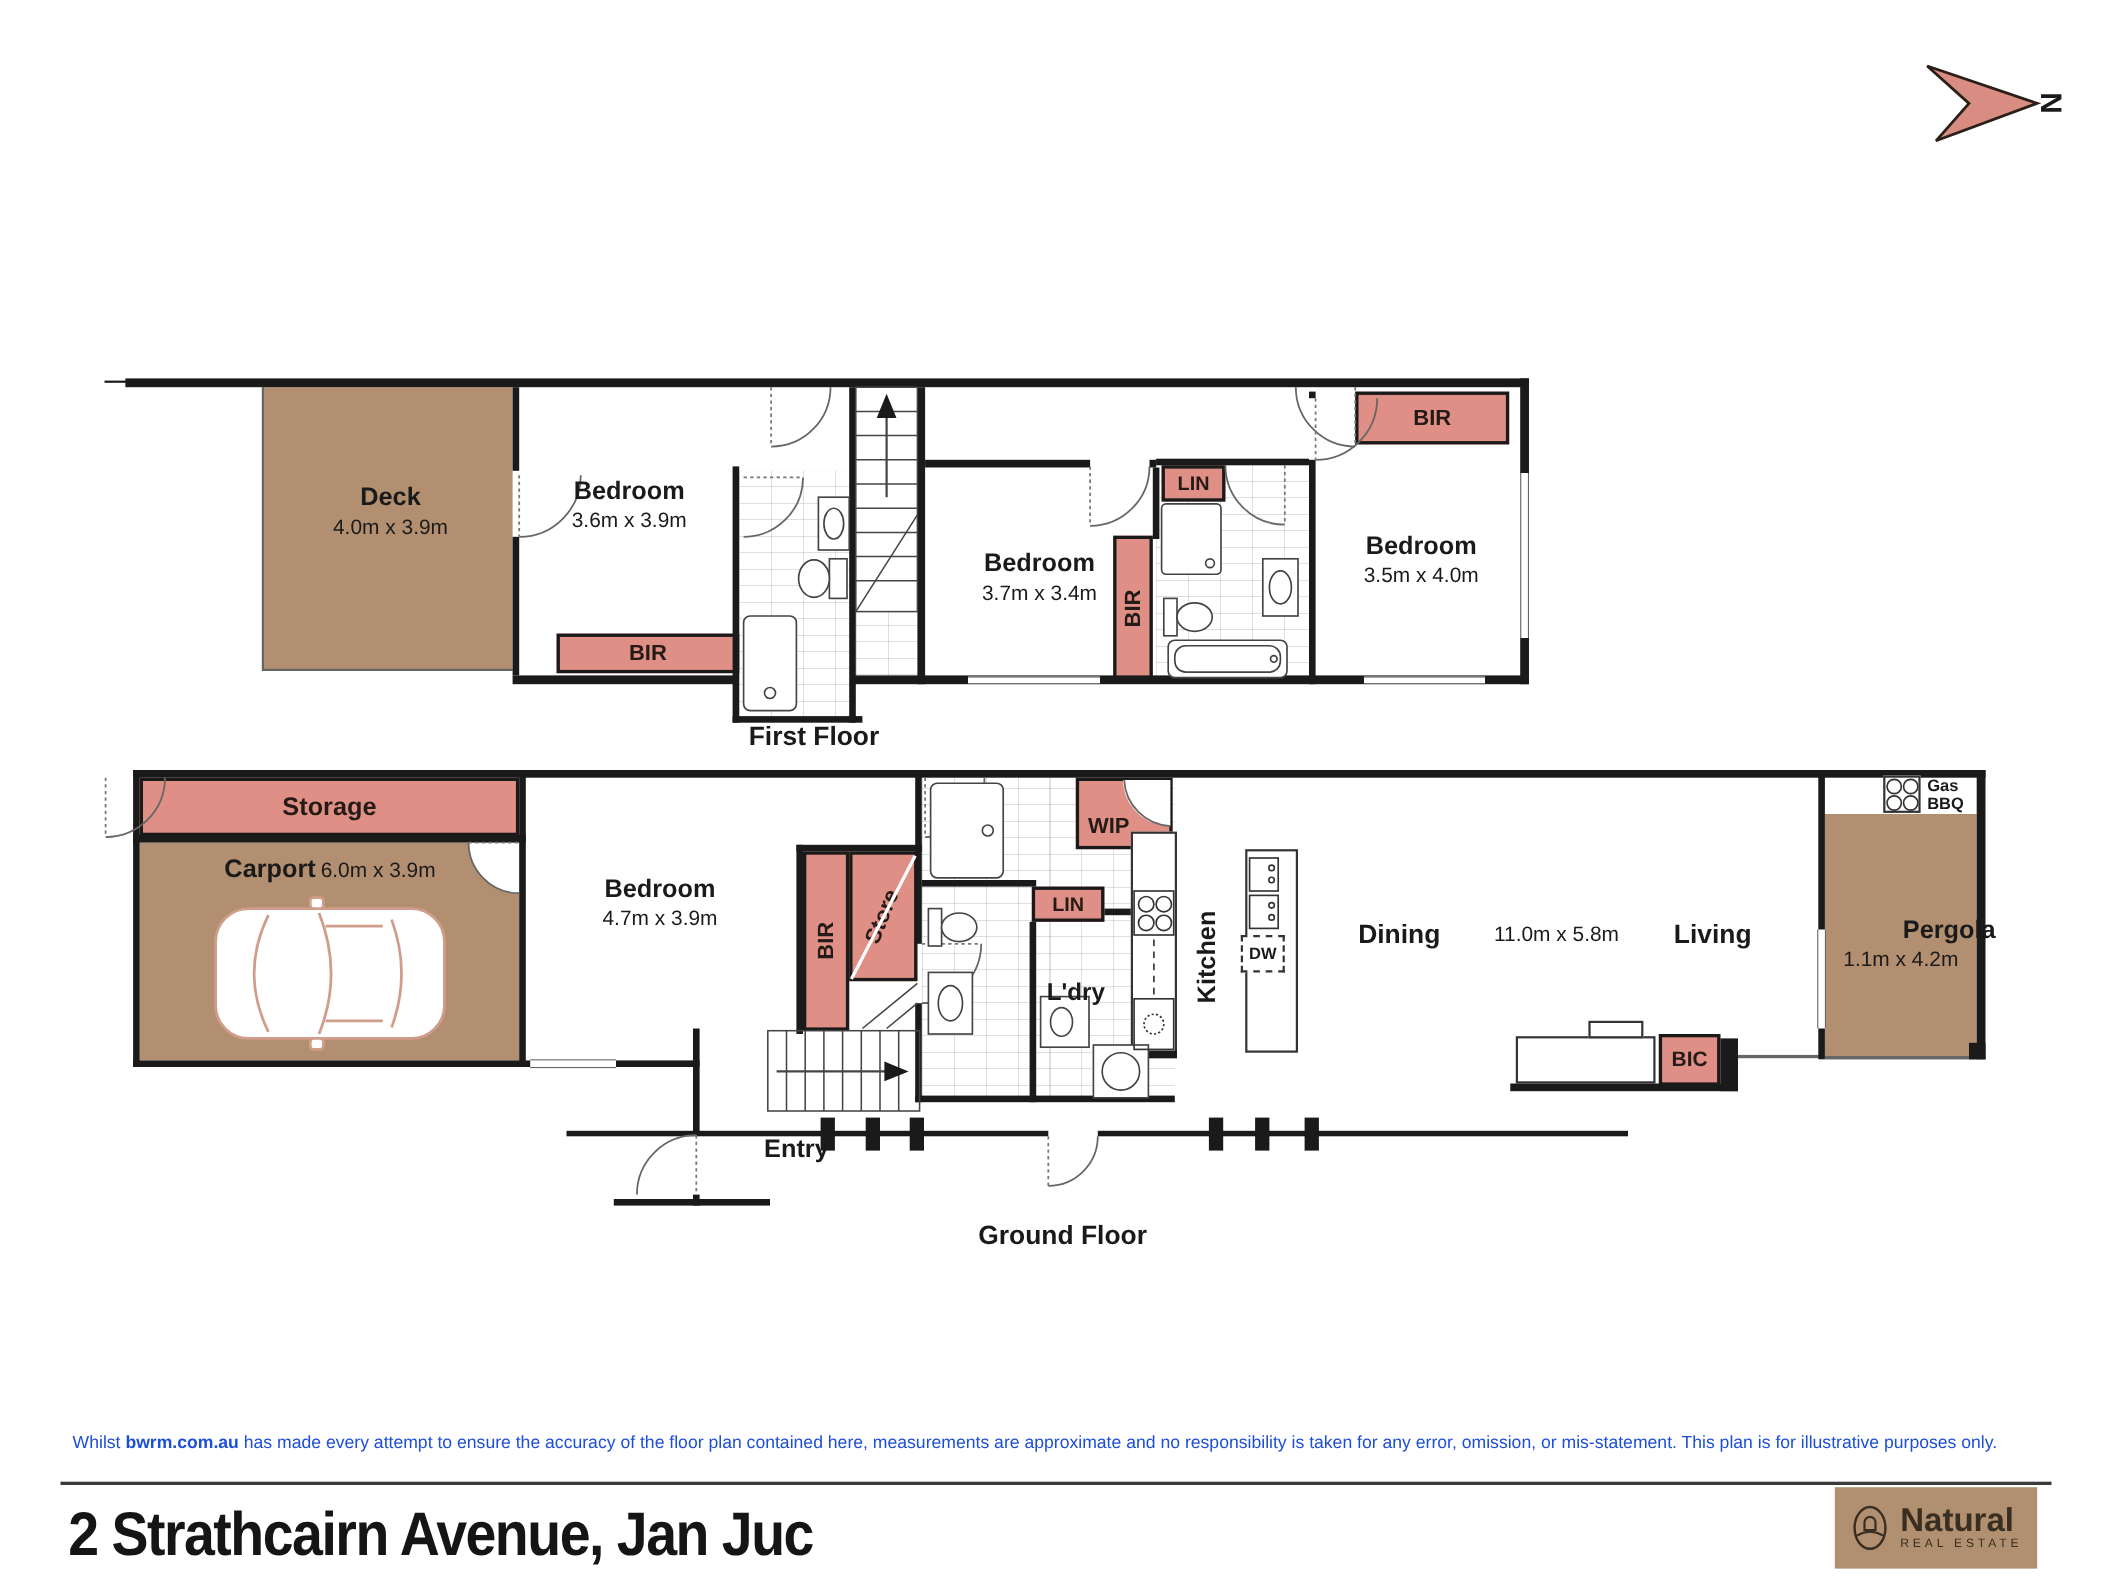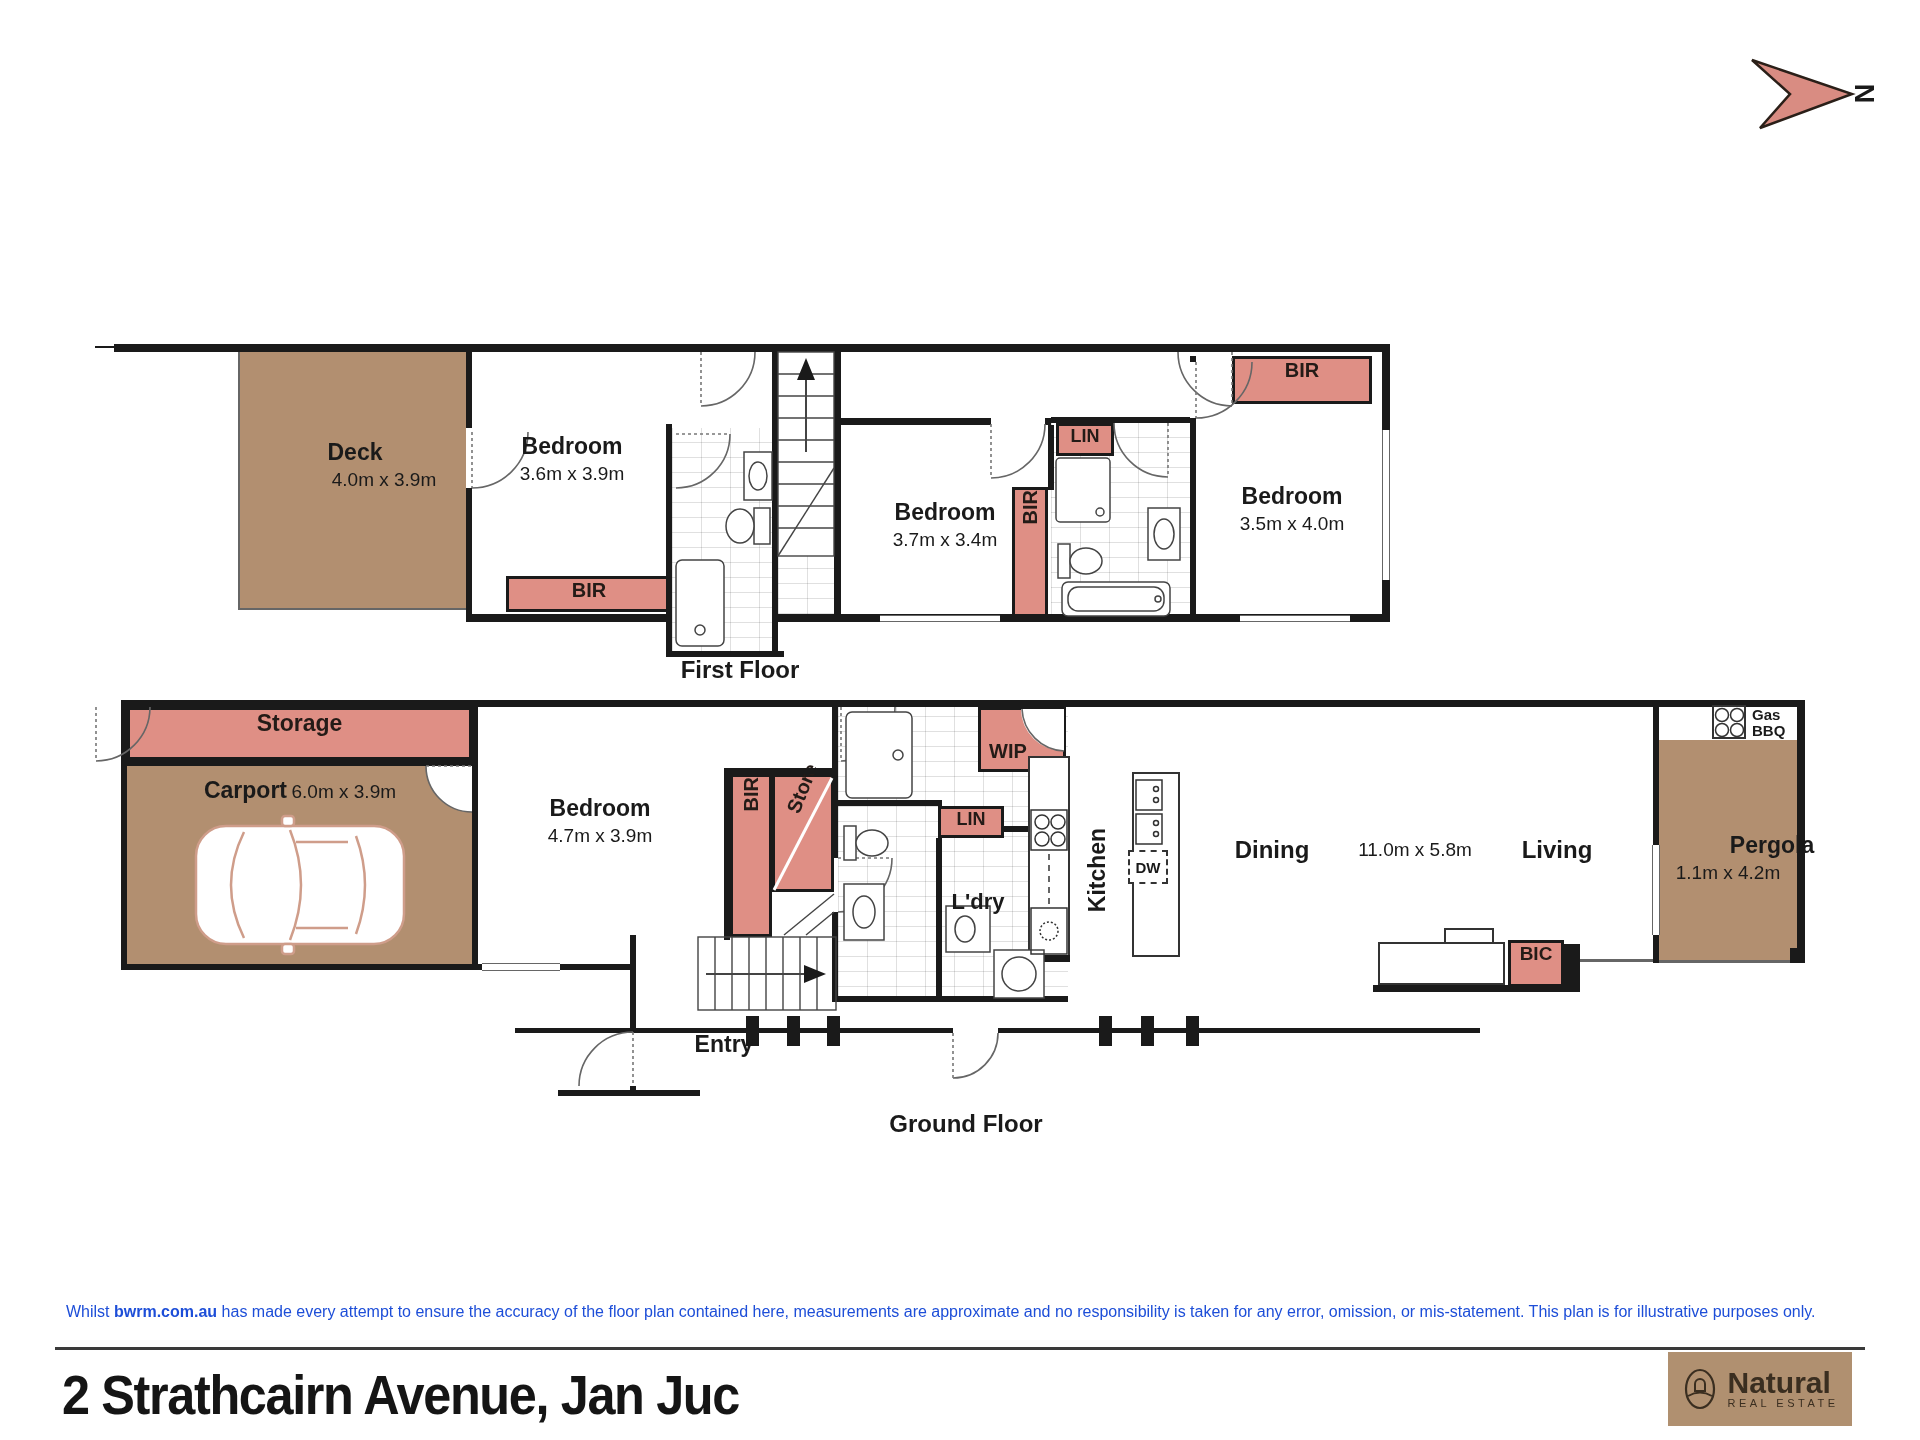--- a/index.html
+++ b/index.html
@@ -15,21 +15,21 @@
           font-family:"Liberation Sans", sans-serif;color:#1a1a1a;}
   .abs{position:absolute;text-align:center;}
   .w{position:absolute;background:var(--wall);}
   .thinline{position:absolute;background:#666;}
   .wood{position:absolute;background:var(--wood);}
   .tiles{position:absolute;background-color:#fff;
     background-image:
       repeating-linear-gradient(0deg, rgba(0,0,0,0.12) 0 1px, transparent 1px 15px),
       repeating-linear-gradient(90deg, rgba(0,0,0,0.12) 0 1px, transparent 1px 29px);}
   .sb{position:absolute;background:var(--accent);border:3px solid var(--wall);box-sizing:border-box;
-      display:flex;align-items:flex-start;justify-content:center;font-weight:700;font-size:20px;color:#241b17;}
+      display:flex;align-items:center;justify-content:center;font-weight:700;font-size:20px;color:#241b17;}
   .quarter{position:absolute;background:#fff;border-bottom-left-radius:100%;}
   .win-h{position:absolute;background:#fff;border-top:1.5px solid #666;border-bottom:1.5px solid #666;box-sizing:border-box;}
   .win-v{position:absolute;background:#fff;border-left:1.5px solid #666;border-right:1.5px solid #666;box-sizing:border-box;}
   .clabel{position:absolute;transform:translate(-50%,-50%);white-space:nowrap;text-align:center;}
   .rname{font-weight:700;font-size:23px;}
   .rdims{font-size:19px;}
   .ftitle{font-weight:700;font-size:24px;}
   .vtext{writing-mode:vertical-rl;transform:rotate(180deg);}
   .smallbold{font-weight:700;font-size:15px;}
   svg.overlay{position:absolute;left:0;top:0;pointer-events:none;}
@@ -299,21 +299,21 @@
       <path d="M 296 842 L 348 842" fill="none"></path>
       <path d="M 296 928 L 348 928" fill="none"></path>
       <rect x="282" y="816" width="12" height="10" rx="3"></rect>
       <rect x="282" y="944" width="12" height="10" rx="3"></rect>
     </g>
 
     <polygon points="1752,60 1852,94 1760,128 1790,94" fill="#d98c82" stroke="#2a1f18" stroke-width="2.5"></polygon>
   </svg>
 
   <div class="clabel rname" style="left:355px;top:452px;">Deck</div>
-  <div class="clabel rdims" style="left:355px;top:480px;margin-left:29px;">4.0m x 3.9m</div>
+  <div class="clabel rdims" style="left:355px;top:480px;">4.0m x 3.9m</div>
   <div class="clabel rname" style="left:572px;top:446px;">Bedroom</div>
   <div class="clabel rdims" style="left:572px;top:474px;">3.6m x 3.9m</div>
   <div class="clabel rname" style="left:945px;top:512px;">Bedroom</div>
   <div class="clabel rdims" style="left:945px;top:540px;">3.7m x 3.4m</div>
   <div class="clabel rname" style="left:1292px;top:496px;">Bedroom</div>
   <div class="clabel rdims" style="left:1292px;top:524px;">3.5m x 4.0m</div>
   <div class="clabel ftitle" style="left:740px;top:670px;">First Floor</div>
 
   <div class="clabel" style="left:300px;top:790px;">
     <span class="rname">Carport</span>

